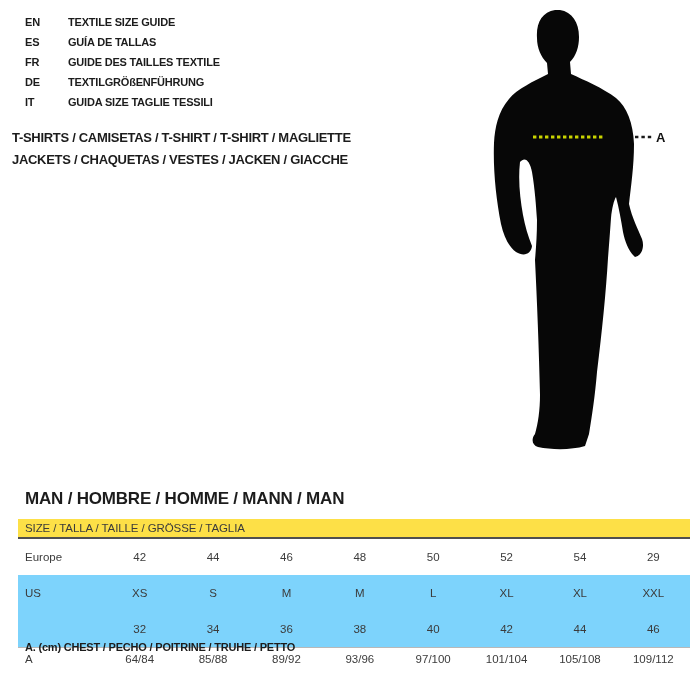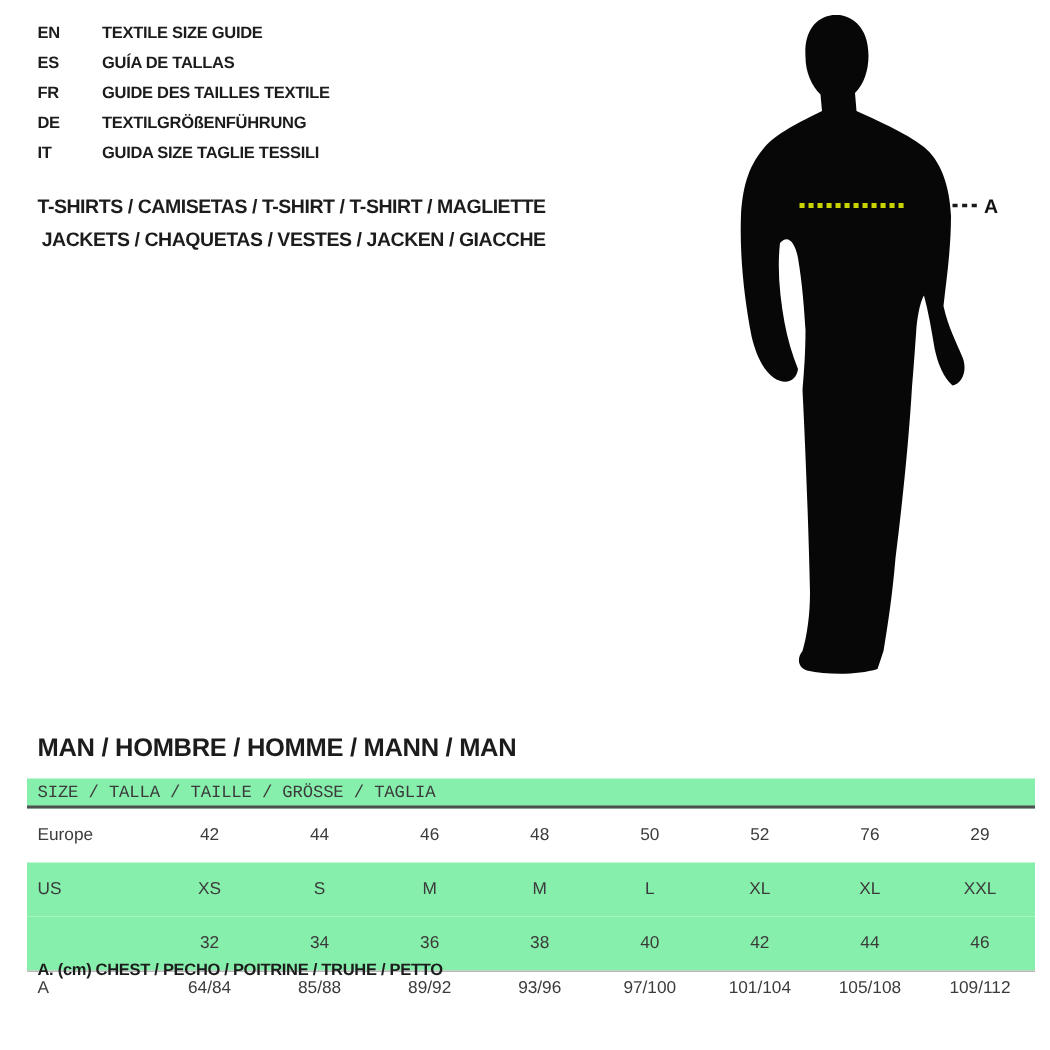--- a/index.html
+++ b/index.html
@@ -14,21 +14,21 @@
 
   
   .lang-block { position: absolute; left: 25px; top: 16px; }
   .lang-row { display: flex; height: 20px; }
   .lang-code {
     width: 43px; font-size: 11px; font-weight: 700; letter-spacing: -0.2px;
   }
   .lang-label { font-size: 11px; font-weight: 700; letter-spacing: -0.2px; }
 
   
-  .categories { position: absolute; left: 25px; top: 127px; text-align: right; }
+  .categories { position: absolute; left: 12px; top: 127px; }
   .category-line {
     font-size: 13px; font-weight: 700; letter-spacing: -0.3px; line-height: 22px;
     white-space: nowrap;
   }
 
   
   .figure-wrap { position: absolute; left: 480px; top: 0; width: 200px; height: 460px; }
   .figure-wrap svg { display: block; width: 100%; height: 100%; }
   .measure-a-label { font: 700 13px "Liberation Sans", sans-serif; fill: #111111; }
 
@@ -43,21 +43,21 @@
   .st-header {
     height: 20px; display: flex; align-items: center; padding-left: 7px;
     border-bottom: 2px solid #4f4f4f; letter-spacing: -0.1px;
   }
   .st-row {
     display: grid; grid-template-columns: 85px repeat(8, 1fr);
     height: 36px; align-items: center;
   }
   .st-row .st-label { padding-left: 7px; text-align: left; }
   .st-row .st-cell { text-align: center; }
-  .st-row.shaded { background: #86efac; }
+  .st-row.shaded { background: #7dd3fc; }
   .st-row.last { height: 22px; border-top: 1px solid #b8b8b8; }
 
   
   .footnote {
     position: absolute; left: 25px; top: 641px;
     font-size: 11px; font-weight: 700; letter-spacing: -0.2px;
   }
 </style>
 </head>
 <body>
@@ -129,31 +129,31 @@
       Z"></path>
     <line x1="53" y1="137" x2="123" y2="137" stroke="#c9d300" stroke-width="3.2" stroke-dasharray="3.4 2.6"></line>
     <line x1="155" y1="137" x2="172" y2="137" stroke="#1a1a1a" stroke-width="2.4" stroke-dasharray="3.4 3"></line>
     <text class="measure-a-label" x="176" y="142">A</text>
   </svg>
 </div>
 
 <div class="section-title">MAN / HOMBRE / HOMME / MANN / MAN</div>
 
 <div class="size-table">
-  <div class="st-header" style="background:#86efac;font-family:Liberation Mono, monospace;">SIZE / TALLA / TAILLE / GRÖSSE / TAGLIA</div>
+  <div class="st-header" style="background:#fde047;">SIZE / TALLA / TAILLE / GRÖSSE / TAGLIA</div>
 
   <div class="st-row">
     <div class="st-label">Europe</div>
     <div class="st-cell">42</div>
     <div class="st-cell">44</div>
     <div class="st-cell">46</div>
     <div class="st-cell">48</div>
     <div class="st-cell">50</div>
     <div class="st-cell">52</div>
-    <div class="st-cell">76</div>
+    <div class="st-cell">54</div>
     <div class="st-cell">29</div>
   </div>
 
   <div class="st-row shaded">
     <div class="st-label">US</div>
     <div class="st-cell">XS</div>
     <div class="st-cell">S</div>
     <div class="st-cell">M</div>
     <div class="st-cell">M</div>
     <div class="st-cell">L</div>

